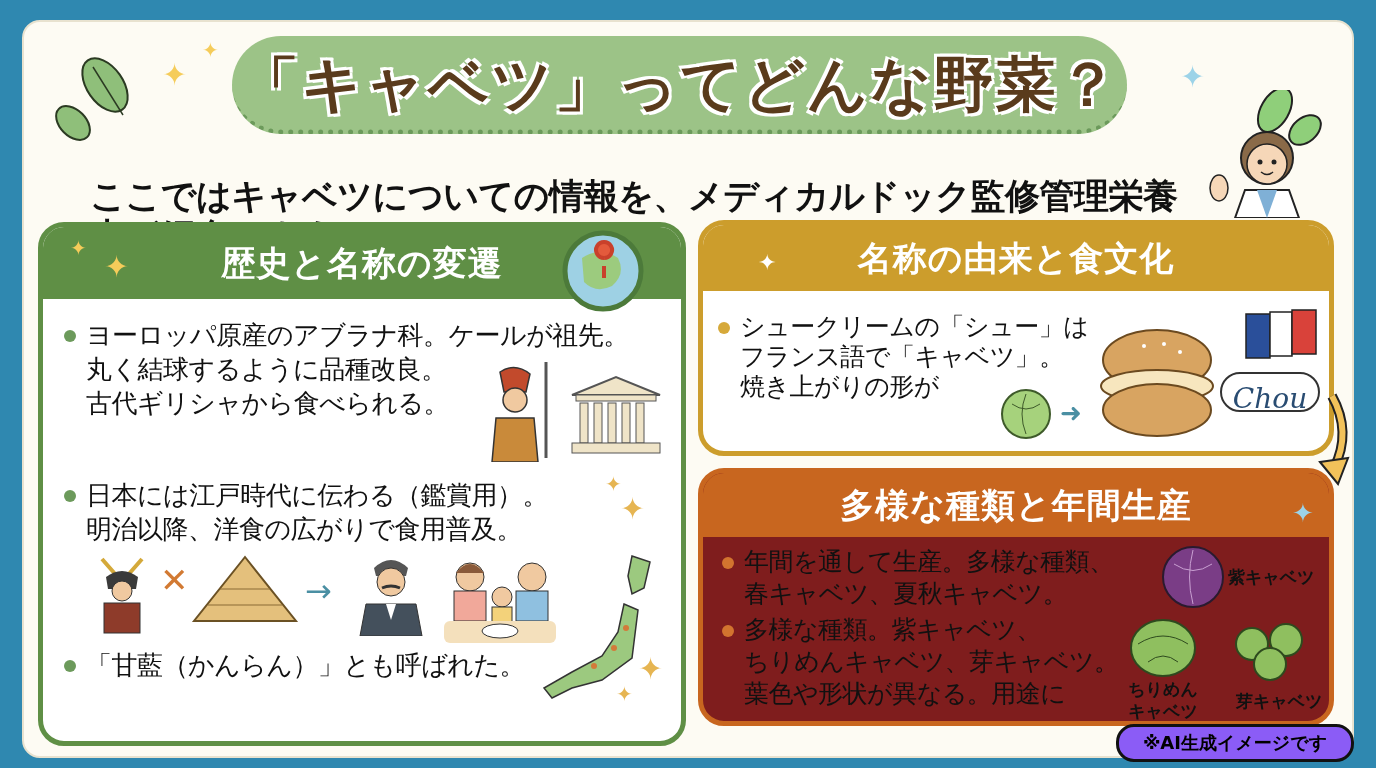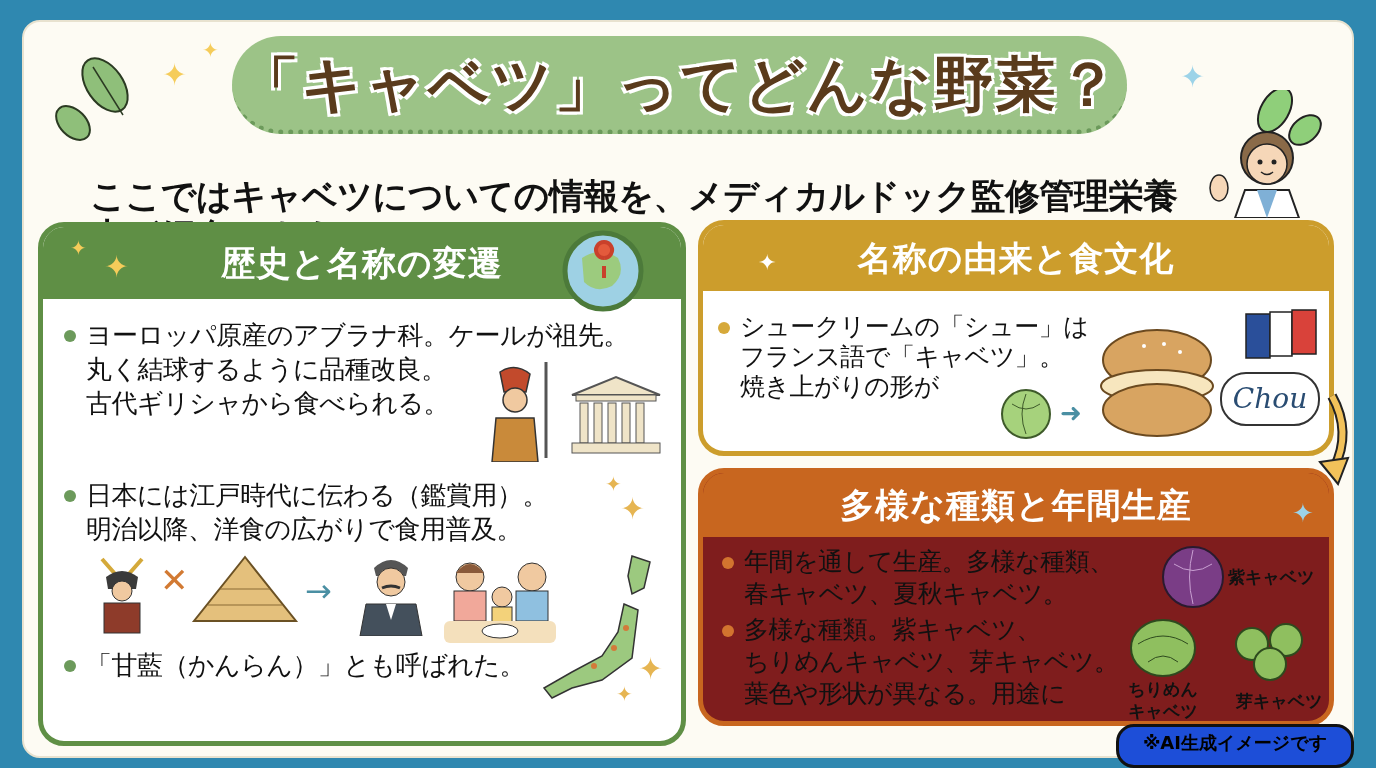--- a/index.html
+++ b/index.html
@@ -15,21 +15,21 @@
 .p1 .panel-head{background:#5f8f45}
 .p2{left:698px;top:220px;width:636px;height:236px;border-color:#cc9d2c;background:#fff}
 .p2 .panel-head{background:#cc9d2c;height:66px;line-height:66px}
 .p3{left:698px;top:468px;width:636px;height:258px;border-color:#c8661f;background:#7f1d1d}
 .p3 .panel-head{background:#c8661f;height:64px;line-height:64px}
 .bullet{position:absolute;font-size:26px;font-weight:normal;color:#111;line-height:34px;letter-spacing:-0.5px}
 .bullet .dot{position:absolute;left:-22px;top:12px;width:12px;height:12px;border-radius:50%}
 .line{display:block;white-space:nowrap}
 .ill{position:absolute;display:flex;align-items:center;justify-content:center}
 .label-sm{position:absolute;font-size:17px;font-weight:bold;color:#111;line-height:22px;text-align:center}
-.ai-badge{position:absolute;left:1116px;top:724px;width:238px;height:44px;border:3px solid #111;border-radius:18px;background:#1d4ed8;font-size:18px;font-weight:bold;text-align:center;line-height:32px}
+.ai-badge{position:absolute;left:1116px;top:724px;width:238px;height:38px;border:3px solid #111;border-radius:18px;background:#8b5cf6;font-size:18px;font-weight:bold;text-align:center;line-height:32px}
 .sparkle{position:absolute;font-size:30px;line-height:1}
 </style>
 </head>
 <body>
 
 <div class="card"></div>
 
 <svg style="position:absolute;left:45px;top:45px" width="100" height="100">
   <ellipse cx="60" cy="40" rx="18" ry="30" transform="rotate(-35 60 40)" fill="#8fbf7a" stroke="#2b3a22" stroke-width="2"></ellipse>
   <line x1="48" y1="22" x2="78" y2="70" stroke="#2b3a22" stroke-width="1.5"></line>
@@ -167,21 +167,21 @@
   <ellipse cx="63" cy="84" rx="54" ry="26" fill="#d8a461" stroke="#6b4a20" stroke-width="2"></ellipse>
   <circle cx="50" cy="20" r="2" fill="#fff"></circle>
     <circle cx="70" cy="18" r="2" fill="#fff"></circle>
     <circle cx="86" cy="26" r="2" fill="#fff"></circle>
 </svg>
 <svg style="position:absolute;left:1244px;top:308px" width="74" height="54">
   <rect x="2" y="6" width="24" height="44" fill="#2a4f9a" stroke="#222" stroke-width="1.5"></rect>
   <rect x="26" y="4" width="22" height="44" fill="#fff" stroke="#222" stroke-width="1.5"></rect>
   <rect x="48" y="2" width="24" height="44" fill="#d9423a" stroke="#222" stroke-width="1.5"></rect>
 </svg>
-<div style="position:absolute;left:1220px;top:372px;width:100px;height:54px;border:2px solid #333;border-radius:26px;background:#fff;text-align:center;font-family:'DejaVu Serif',serif;font-style:italic;font-size:28px;line-height:50px;color:#294c72">Chou</div>
+<div style="position:absolute;left:1220px;top:372px;width:100px;height:40px;border:2px solid #333;border-radius:26px;background:#fff;text-align:center;font-family:'DejaVu Serif',serif;font-style:italic;font-size:28px;line-height:50px;color:#294c72">Chou</div>
 
 <svg style="position:absolute;left:1318px;top:392px" width="40" height="96">
   <path d="M14 4 Q34 40 16 76" stroke="#222" stroke-width="10" fill="none"></path>
   <path d="M14 4 Q34 40 16 76" stroke="#f2c25a" stroke-width="6" fill="none"></path>
   <path d="M2 70 L20 92 L30 66 Z" fill="#f2c25a" stroke="#222" stroke-width="2"></path>
 </svg>
 
 <div class="panel p3">
   <div class="panel-head">多様な種類と年間生産</div>
 </div>

